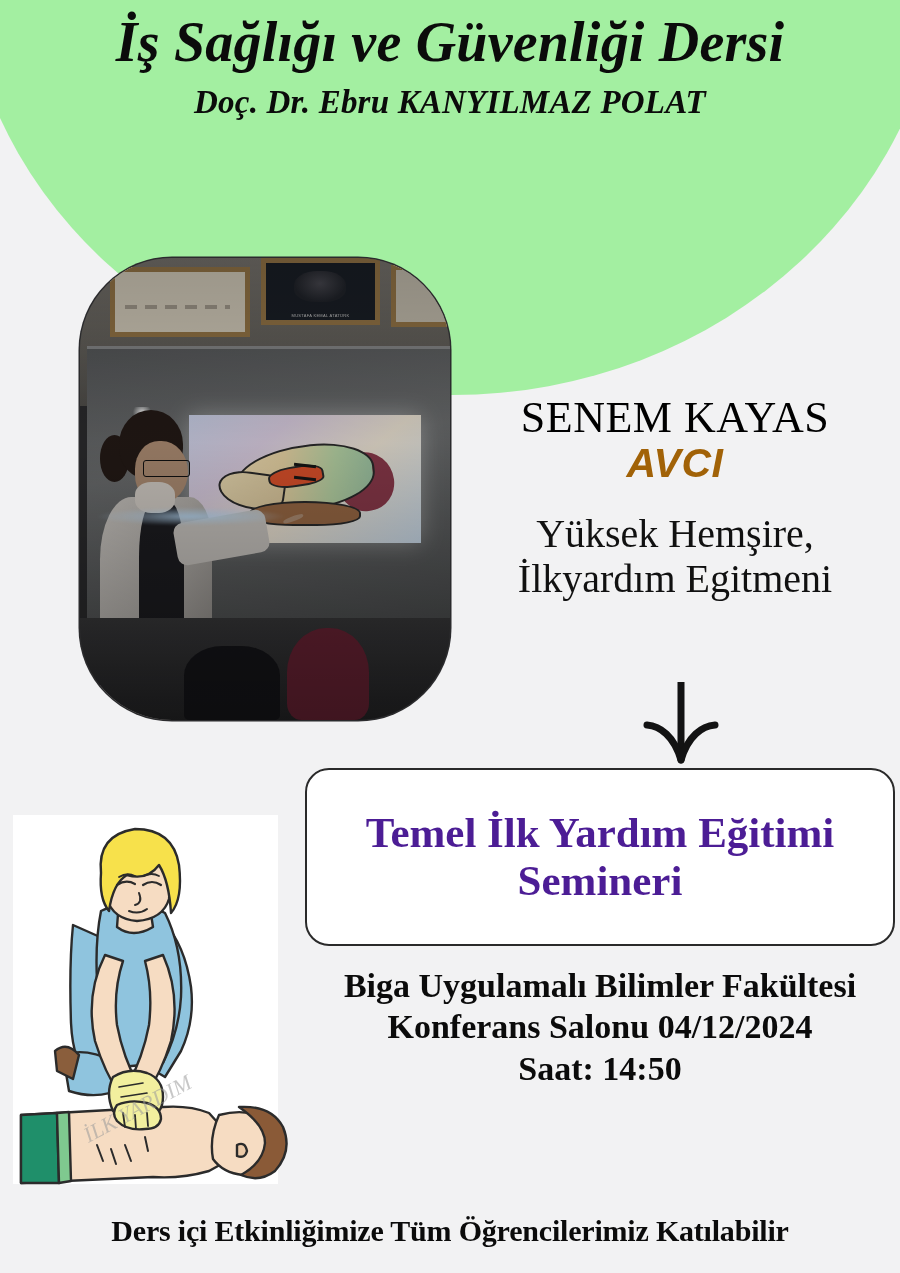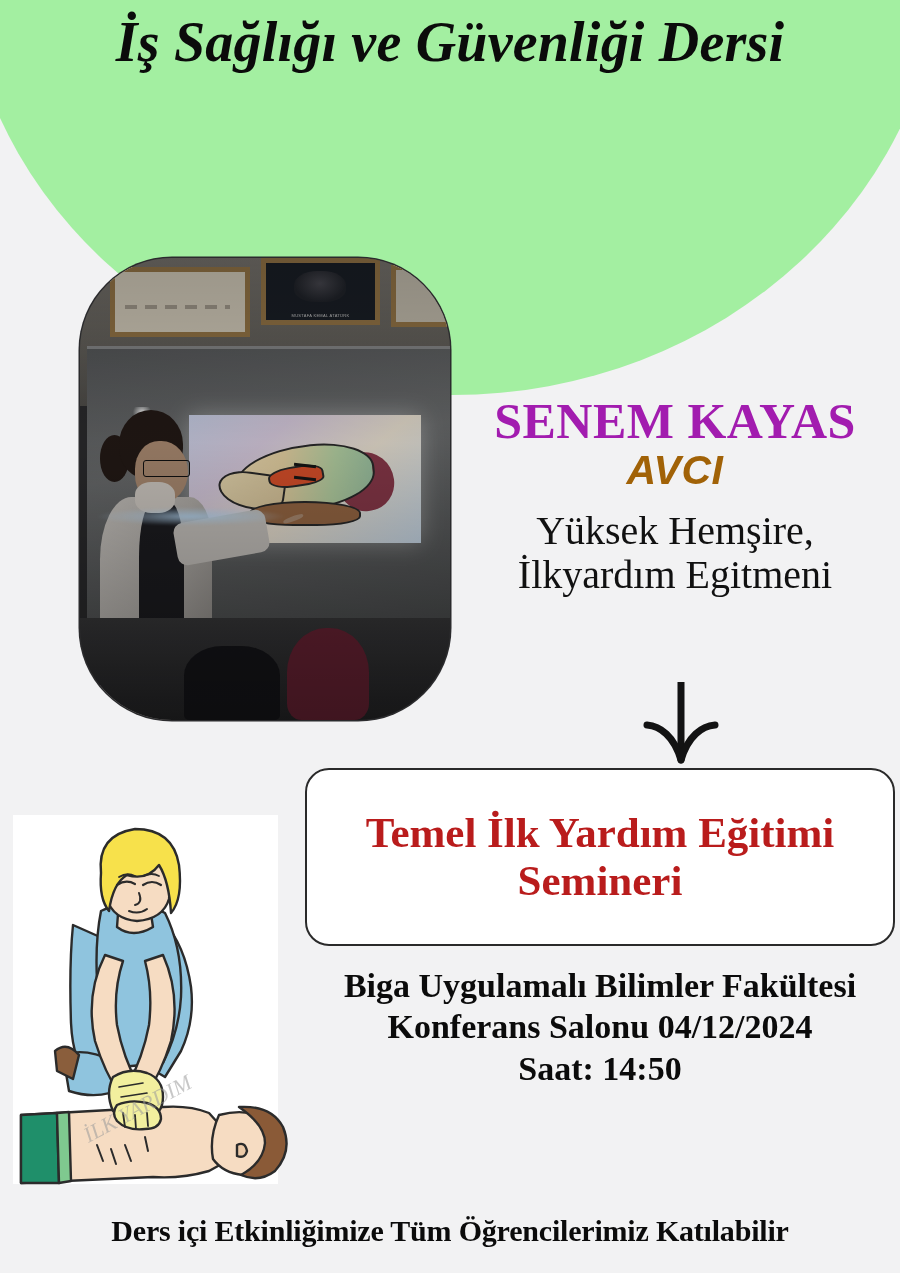--- a/index.html
+++ b/index.html
@@ -229,37 +229,37 @@
   .speaker-block {
     position: absolute;
     left: 455px;
     top: 395px;
     width: 440px;
     text-align: center;
     z-index: 3;
   }
   .speaker-name-1 {
     font-family: "Liberation Serif", serif;
-    font-weight: bold;
-    font-size: 50px;
+    font-weight: normal;
+    font-size: 44px;
     line-height: 1.05;
-    color: #a21caf;
+    color: #000000;
     letter-spacing: 0.5px;
   }
   .speaker-name-2 {
     font-family: "Liberation Sans", sans-serif;
     font-weight: bold;
     font-size: 41px;
     line-height: 1.1;
     color: #a16207;
     letter-spacing: 0.5px;
     font-style: italic;
   }
   .speaker-role {
-    margin-top: 16px;
+    margin-top: 26px;
     font-family: "Liberation Serif", serif;
     font-size: 40px;
     line-height: 1.12;
     color: #111111;
   }
 
   
   .arrow-wrap {
     position: absolute;
     left: 636px;
@@ -283,21 +283,21 @@
     display: flex;
     align-items: center;
     justify-content: center;
     z-index: 3;
   }
   .seminar-title {
     font-family: "Liberation Serif", serif;
     font-weight: bold;
     font-size: 43px;
     line-height: 1.12;
-    color: #b91c1c;
+    color: #4c1d95;
     text-align: center;
     padding: 0 18px;
   }
 
   
   .event-details {
     position: absolute;
     left: 300px;
     top: 965px;
     width: 600px;
@@ -341,20 +341,21 @@
 </style>
 </head>
 <body>
 
 <div class="poster">
 
   <div class="green-blob"></div>
 
   <div class="header-block">
     <div class="course-title">İş Sağlığı ve Güvenliği Dersi</div>
+    <div class="lecturer-name">Doç. Dr. Ebru KANYILMAZ POLAT</div>
   </div>
 
   <div class="photo-frame">
     <div class="photo-inner">
       <div class="ph-wall"></div>
       <div class="ph-frame1"></div>
       <div class="ph-frame2">
         <span class="cap">MUSTAFA KEMAL ATATÜRK</span>
       </div>
       <div class="ph-frame3"></div>

